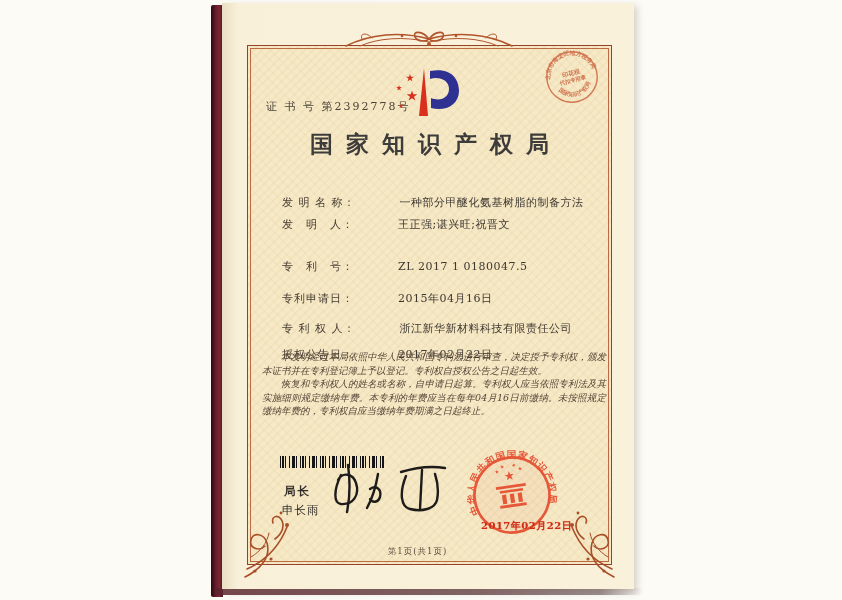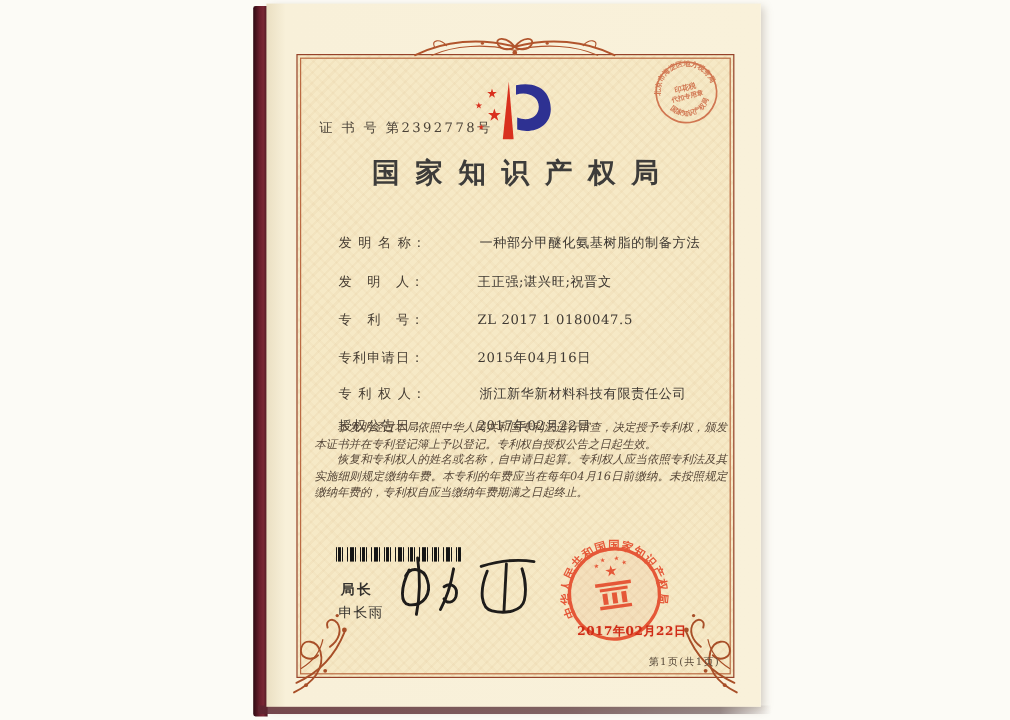--- a/index.html
+++ b/index.html
@@ -77,21 +77,21 @@
   .signer-title{left:62px;top:481px;font-size:11.5px;font-weight:700;color:#33302c;letter-spacing:2px;}
   .signer-name{left:60px;top:500px;font-size:11.5px;font-weight:400;color:#33302c;letter-spacing:1px;}
 
   .seal-date{
     left:259px;top:516px;width:90px;
     font-size:10px;font-weight:700;color:#d02c17;letter-spacing:.5px;white-space:pre;
     text-shadow:0 0 1px rgba(208,44,23,.4);
   }
 
   .footer-page{
-    left:13px;top:543px;width:365px;text-align:right;
+    left:13px;top:543px;width:365px;text-align:center;
     font-size:8.5px;color:#5a4c3c;letter-spacing:1px;
   }
 
   .svg-abs{position:absolute;}
 </style>
 </head>
 <body>
 
 <svg width="0" height="0" style="position:absolute">
   <defs>
@@ -161,21 +161,21 @@
     <use href="#star" transform="translate(10,21) scale(3)" fill="#d9301e"></use>
     <use href="#star" transform="translate(23,29) scale(5.6)" fill="#d9301e"></use>
     <use href="#star" transform="translate(12,39) scale(2.6)" fill="#d9301e"></use>
   </svg>
 
   <div class="abs title">国家知识产权局</div>
 
   <div class="abs field" style="top:179px;">
     <span class="lbl">发 明 名 称：</span><span class="val">一种部分甲醚化氨基树脂的制备方法</span>
   </div>
-  <div class="abs field" style="top:211px;">
+  <div class="abs field" style="top:201px;">
     <span class="lbl">发　明　人：</span><span class="val">王正强;谌兴旺;祝晋文</span>
   </div>
   <div class="abs field" style="top:243px;">
     <span class="lbl">专　利　号：</span><span class="val">ZL 2017 1 0180047.5</span>
   </div>
   <div class="abs field" style="top:275px;">
     <span class="lbl">专利申请日：</span><span class="val">2015年04月16日</span>
   </div>
   <div class="abs field" style="top:305px;">
     <span class="lbl">专 利 权 人：</span><span class="val">浙江新华新材料科技有限责任公司</span>

